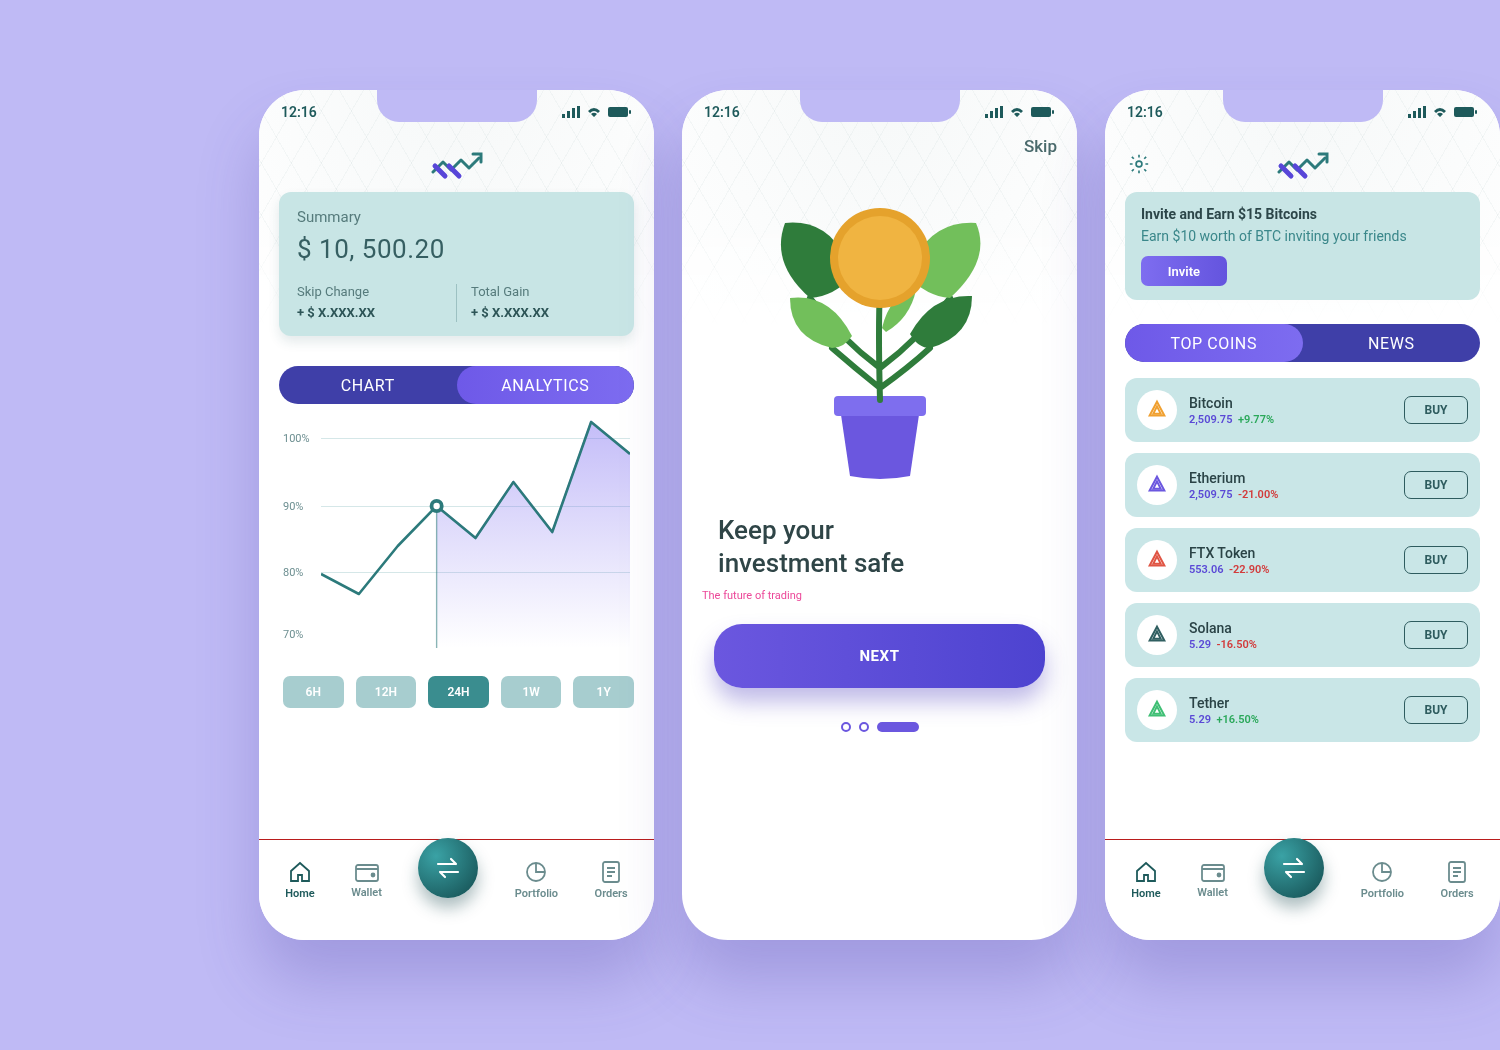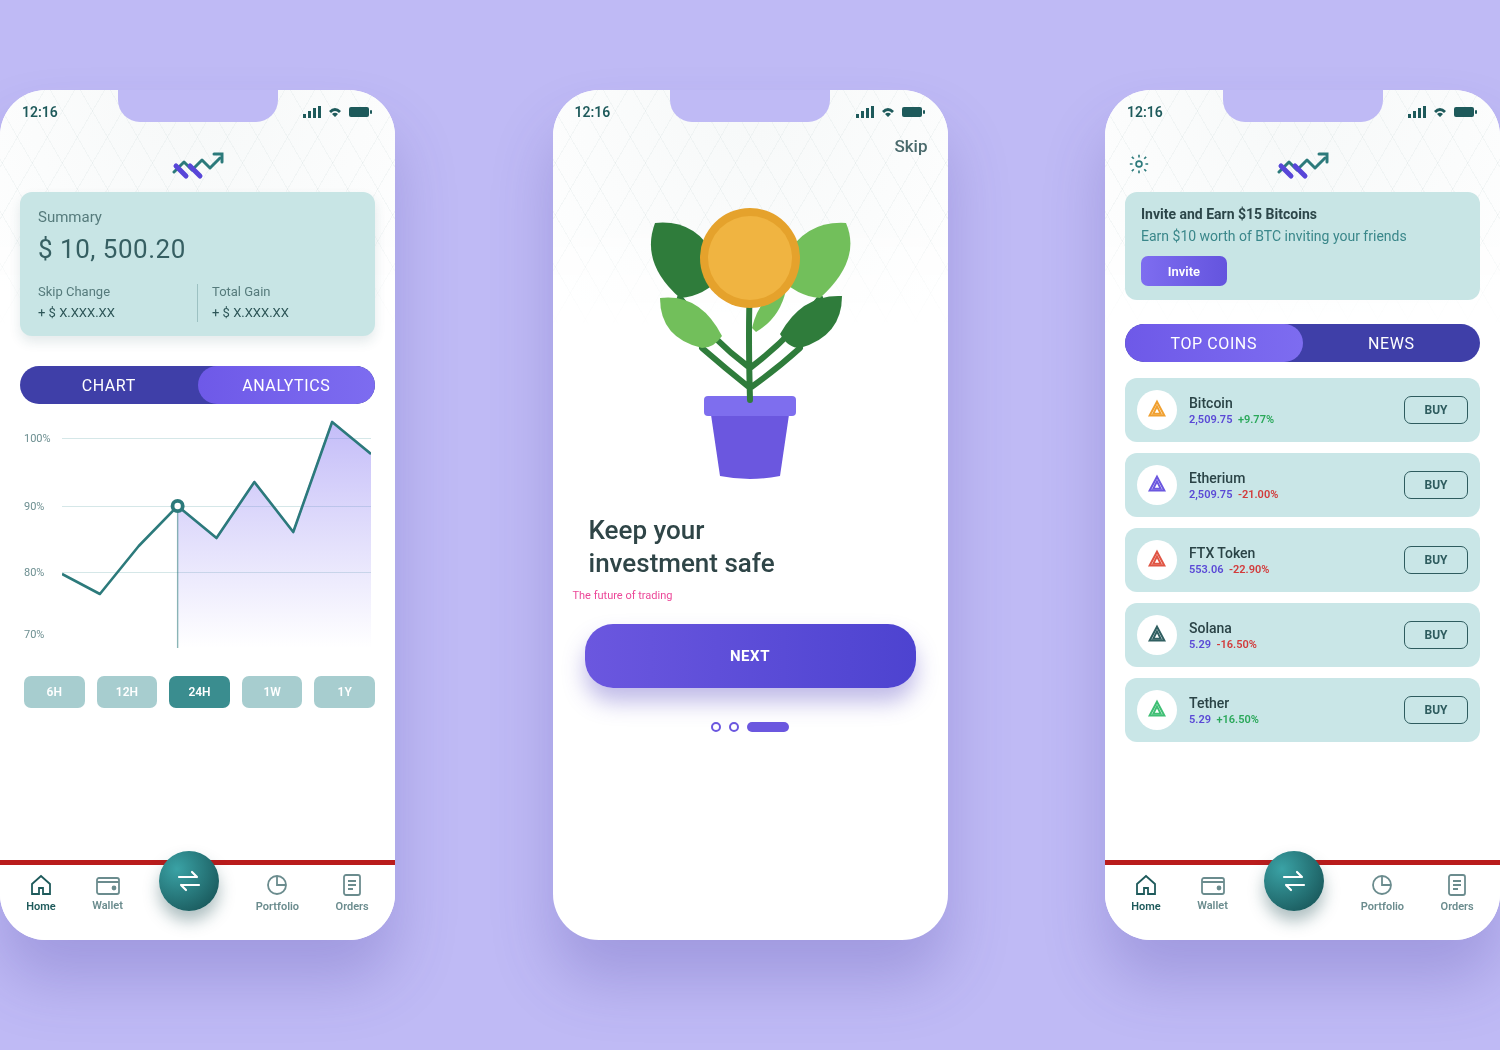--- a/index.html
+++ b/index.html
@@ -13,21 +13,21 @@
     --mint-row:#c9e6e7;
     --accent:#6b57df;
     --accent2:#5744d6;
     --grey:#6c7a80;
     --soft:#e8f1f1;
     --green:#2aa85a;
     --red:#d23b3b;
   }
   *{box-sizing:border-box;font-family: -apple-system, "Segoe UI", Roboto, Helvetica, Arial, sans-serif;}
   body{margin:0;background:var(--bg);width:1500px;height:1050px;overflow:hidden;}
-  .stage{display:flex;justify-content:space-between;gap:60px;align-items:flex-start;padding:90px 0 0;}
+  .stage{display:flex;justify-content:flex-end;gap:28px;align-items:flex-start;padding:90px 0 0;}
   .phone{
     width:395px;height:850px;background:var(--phone-bg);
     border-radius:46px;position:relative;box-shadow:0 40px 60px rgba(70,60,160,.25);
     overflow:hidden;
   }
   .pattern{
     position:absolute;inset:0;
     background:
       repeating-linear-gradient(60deg, rgba(140,170,170,.08) 0 1px, transparent 1px 26px),
       repeating-linear-gradient(-60deg, rgba(140,170,170,.08) 0 1px, transparent 1px 26px),
@@ -58,41 +58,41 @@
   
   .card{
     background:var(--mint-card);border-radius:12px;padding:16px 18px 14px;
     box-shadow:0 6px 12px rgba(30,80,90,.12);
   }
   .summary-label{font-size:15px;color:#567b7c;margin-bottom:8px;}
   .summary-amt{font-size:26px;color:#365f62;letter-spacing:.5px;}
   .sum-row{display:flex;margin-top:20px;gap:14px;align-items:stretch}
   .sum-col{flex:1}
   .sum-col .lbl{font-size:13px;color:#567b7c;margin-bottom:6px;}
-  .sum-col .val{font-size:13px;font-weight:400;color:#2d5557;}
+  .sum-col .val{font-size:13px;font-weight:700;color:#2d5557;}
   .divider{width:1px;background:#7fa9aa;opacity:.6;align-self:center;height:38px}
 
   
   .seg{display:flex;background:#3f3fa8;border-radius:22px;overflow:hidden;margin:30px 0 10px;height:38px}
   .seg .tab{flex:1;display:flex;align-items:center;justify-content:center;color:#fff;font-size:16px;letter-spacing:.6px}
   .seg .tab.active{background:linear-gradient(90deg,#6e59e8,#7d6cf0);border-radius:22px}
 
   
   .chartwrap{position:relative;margin:8px 0 6px 4px;height:256px}
   .ylabel{position:absolute;left:0;font-size:11px;color:#6d8f91}
   .gridline{position:absolute;left:38px;right:4px;height:1px;background:#d5e7e8}
   .chart-svg{position:absolute;left:38px;right:4px;top:0;bottom:22px;}
 
   .range{display:flex;gap:12px;margin:6px 0 4px 4px;}
   .range .pill{flex:1;height:32px;border-radius:7px;background:#a7cdcf;color:#fff;font-size:12px;font-weight:600;display:flex;align-items:center;justify-content:center}
   .range .pill.active{background:#3a8d8f}
 
   
   .nav{
-    position:absolute;left:0;right:0;bottom:0;height:80px;background:#fff;display:flex;align-items:center;justify-content:space-around;padding:0 8px 20px;border-top:5px solid #b91c1c;
+    position:absolute;left:0;right:0;bottom:0;height:101px;background:#fff;display:flex;align-items:center;justify-content:space-around;padding:0 8px 20px;border-top:1px solid #b91c1c;
   }
   .nav .item{display:flex;flex-direction:column;align-items:center;gap:3px;color:#6b8c8e;font-size:11px;font-weight:600}
   .nav .item.active{color:var(--teal-d)}
   .nav .swap{
     width:60px;height:60px;border-radius:50%;background:radial-gradient(circle at 30% 30%, #3aa2a5,#134a4d);display:flex;align-items:center;justify-content:center;color:#fff;box-shadow:0 10px 16px rgba(20,70,75,.35);transform:translateY(-12px);
   }
 
   
   .p2 .content{padding-top:46px}
   .skip{text-align:right;font-size:17px;color:#4a6a6c;font-weight:500;margin-bottom:6px}

